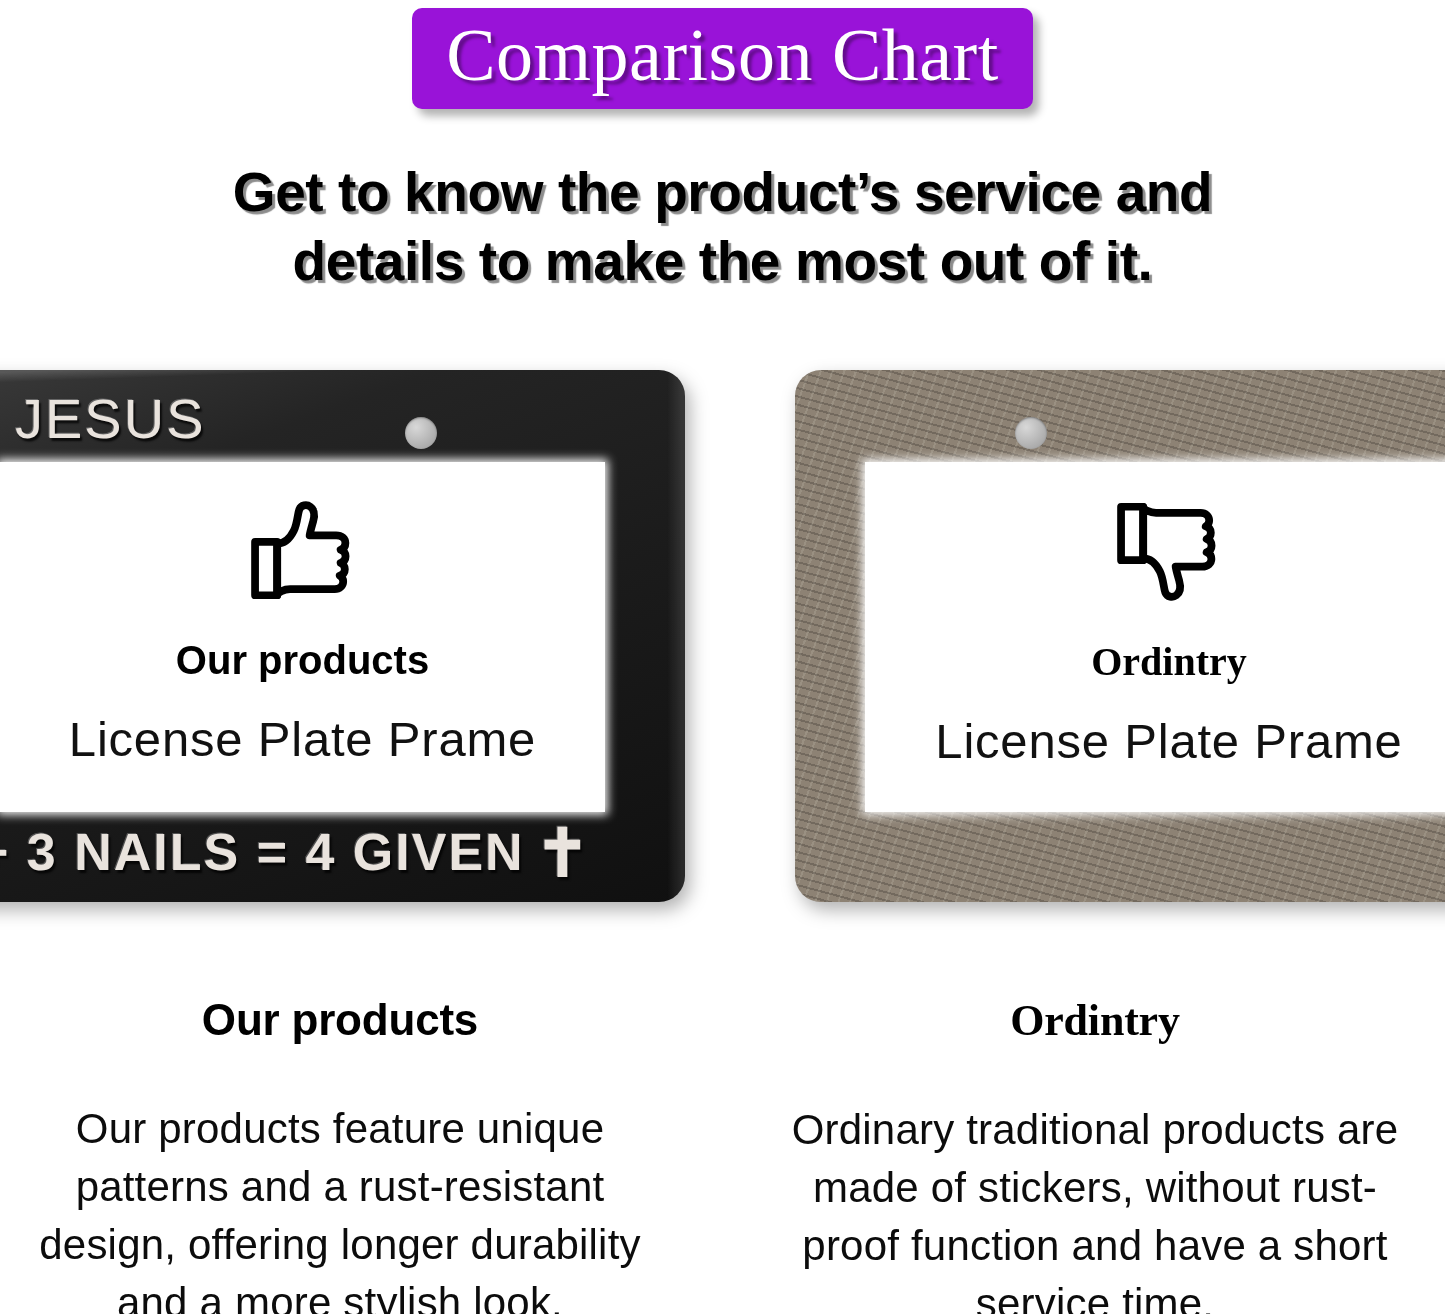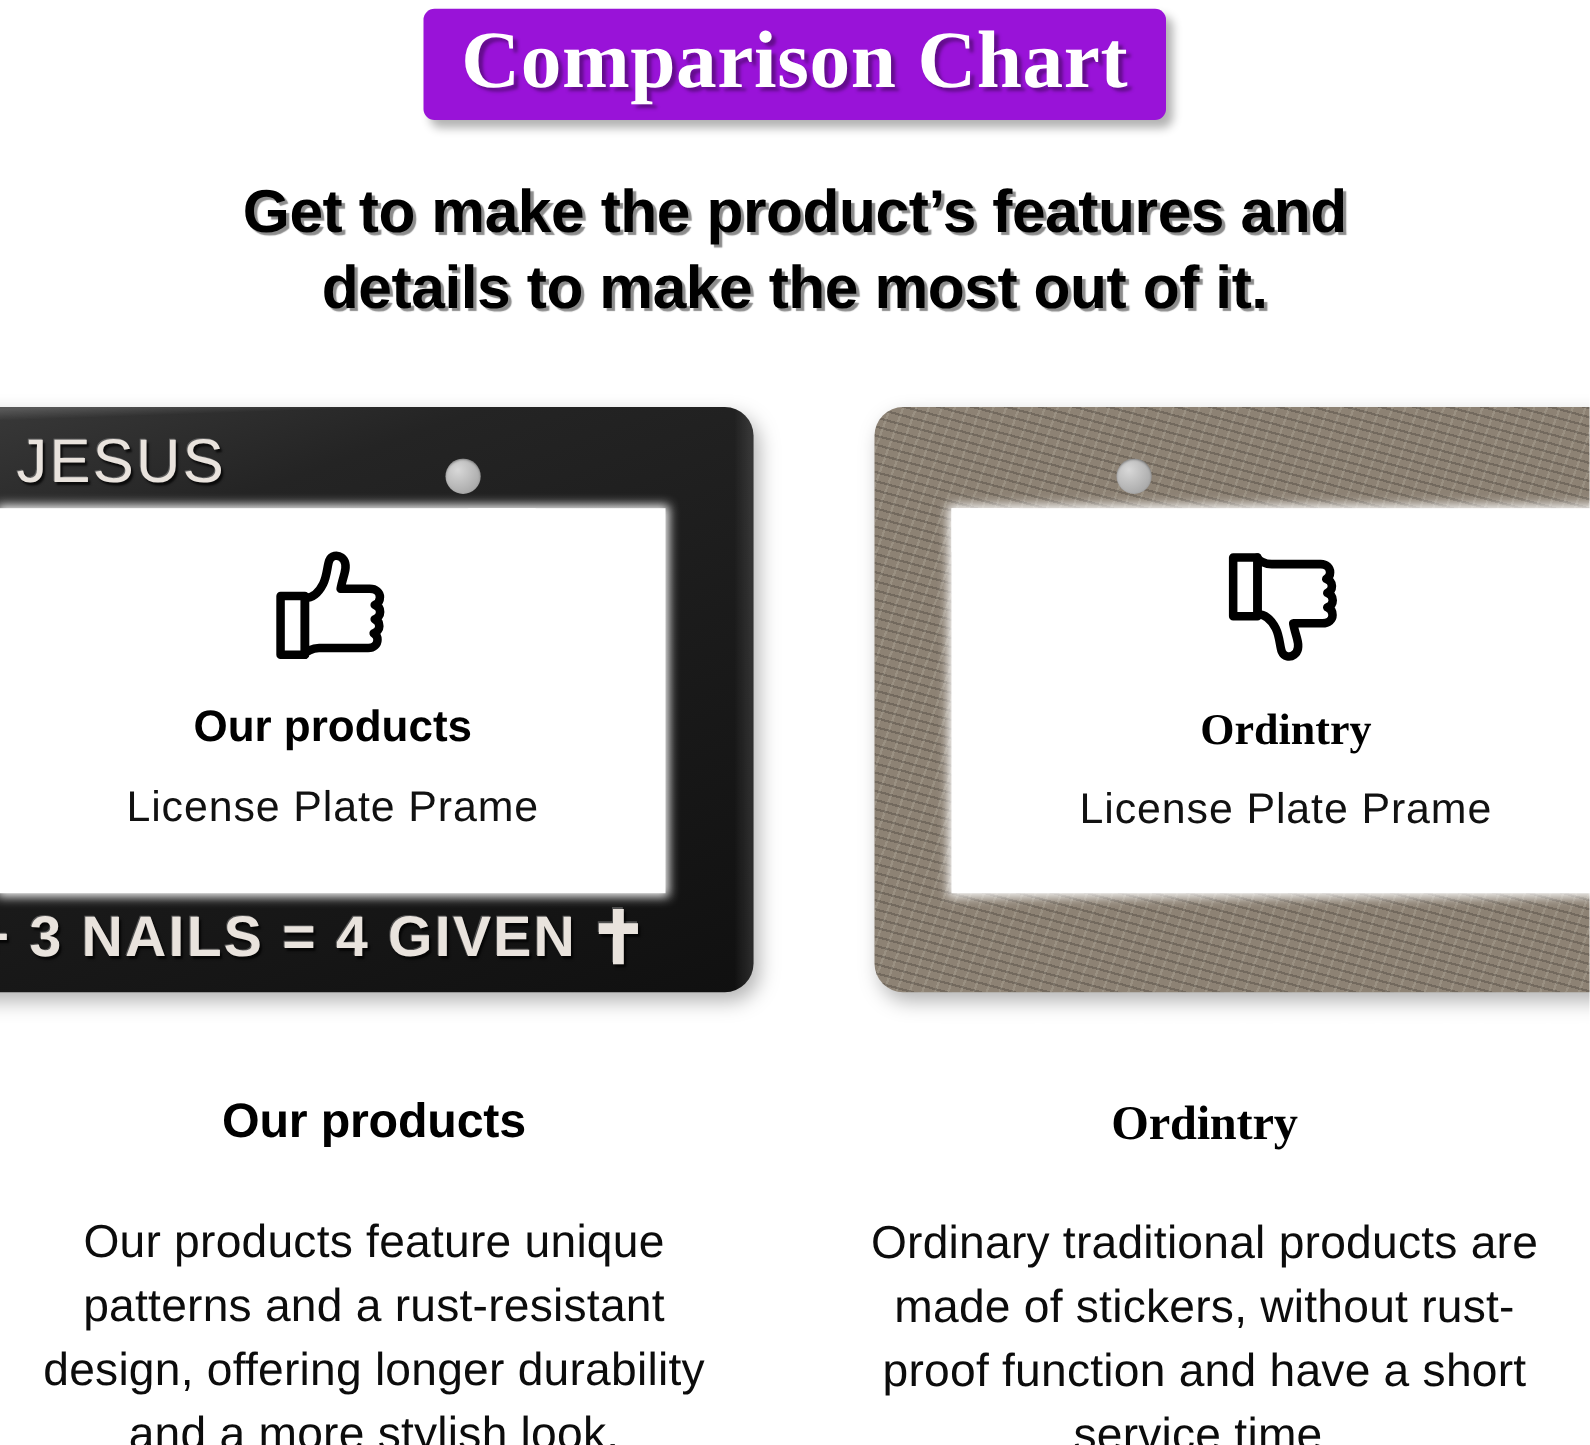--- a/index.html
+++ b/index.html
@@ -12,21 +12,21 @@
     display:flex; justify-content:center;
   }
   #title-banner{
     background:#9913d8;
     border-radius:10px;
     padding:6px 34px 12px 34px;
     box-shadow:6px 7px 9px rgba(0,0,0,0.30);
   }
   #title-banner .t{
     font-family:"Liberation Serif", serif;
-    font-weight:bold;
+    font-weight:normal;
     font-size:74px;
     line-height:1.12;
     color:#ffffff;
     letter-spacing:0.5px;
     text-shadow:4px 4px 3px rgba(0,0,0,0.35);
     white-space:nowrap;
   }
 
   
   #subtitle{
@@ -160,21 +160,21 @@
     font-family:"Liberation Sans Narrow","Liberation Sans", sans-serif;
     font-weight:bold; letter-spacing:0px;
   }
   .win-title.serif{
     font-family:"Liberation Serif", serif; font-weight:bold;
   }
   .win-sub{
     margin-top:28px;
     font-family:"Liberation Sans Narrow","Liberation Sans", sans-serif;
     font-weight:400;
-    font-size:39px; color:#111; letter-spacing:0.8px;
+    font-size:49px; color:#111; letter-spacing:0.8px;
   }
 
   
   .col{ position:absolute; top:995px; width:690px; text-align:center; }
   #col-left{ left:-5px; }
   #col-right{ left:750px; }
   .col h3{
     font-family:"Liberation Sans Narrow","Liberation Sans", sans-serif;
     font-weight:bold; font-size:44px; color:#000; letter-spacing:-0.2px;
   }
@@ -191,21 +191,21 @@
 </head>
 <body>
 
 <div id="banner-wrap">
   <div id="title-banner">
     <div class="t">Comparison Chart</div>
   </div>
 </div>
 
 <div id="subtitle">
-  <div>Get to make the product’s features and</div>
+  <div>Get to know the product’s service and</div>
   <div>details to make the most out of it.</div>
 </div>
 
 <div class="plate" id="plate-left">
   <div class="body"></div>
 
   <div id="jesus-text">JESUS</div>
 
   <div class="window">
     <div class="win-inner">

